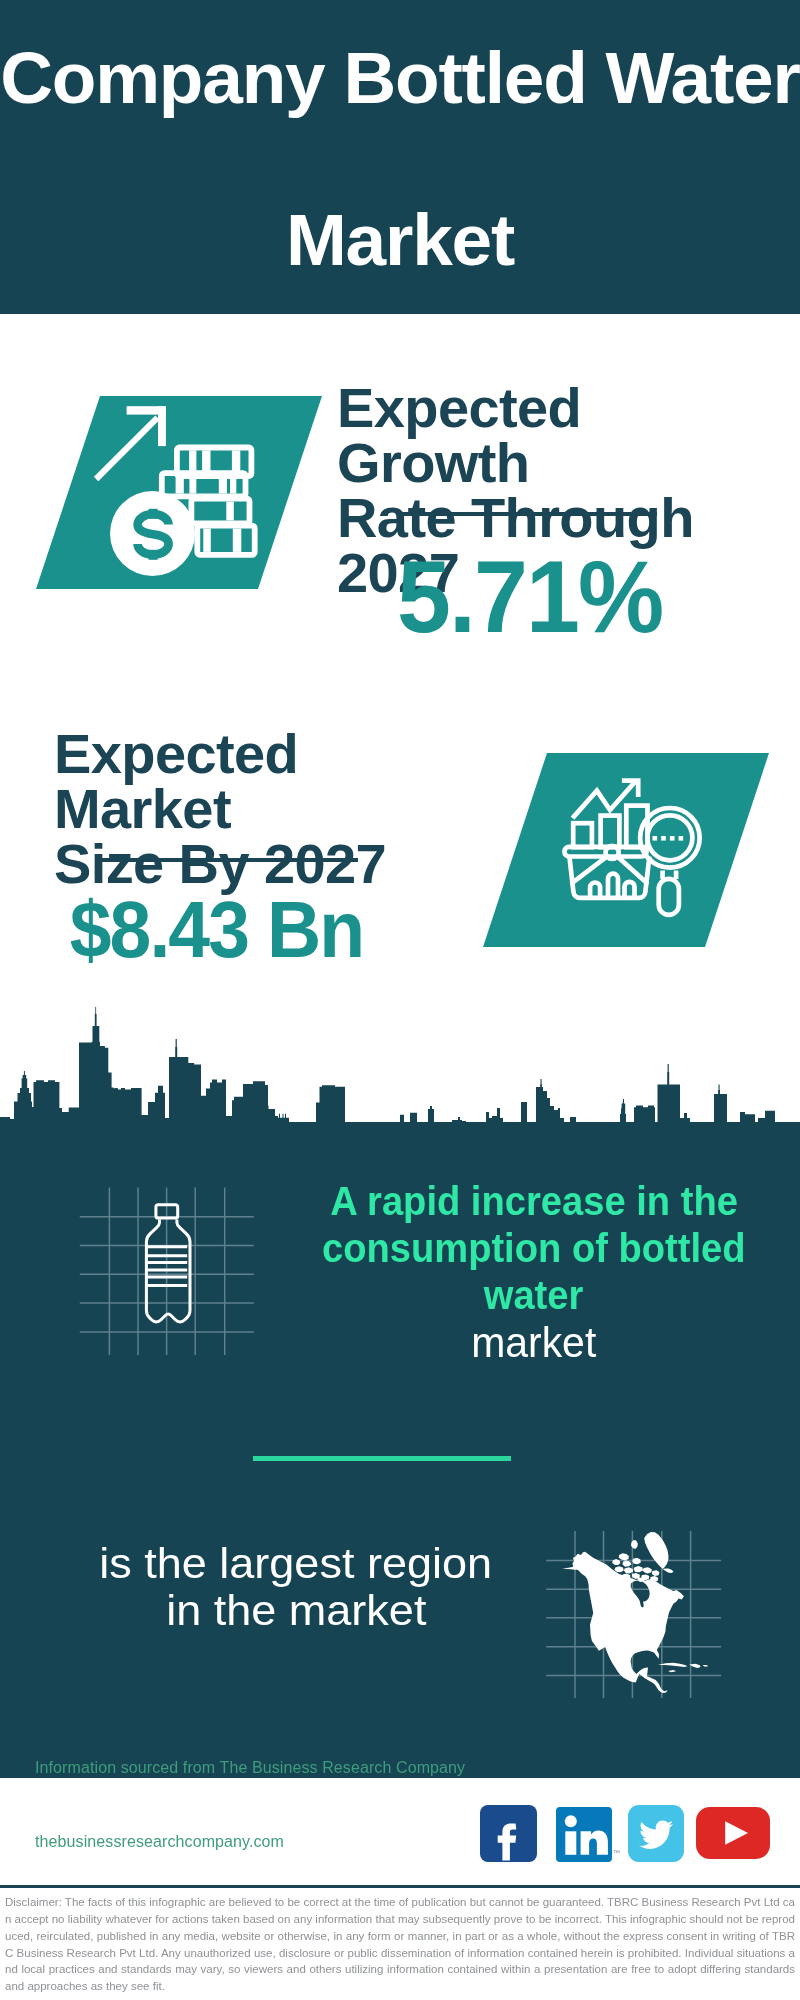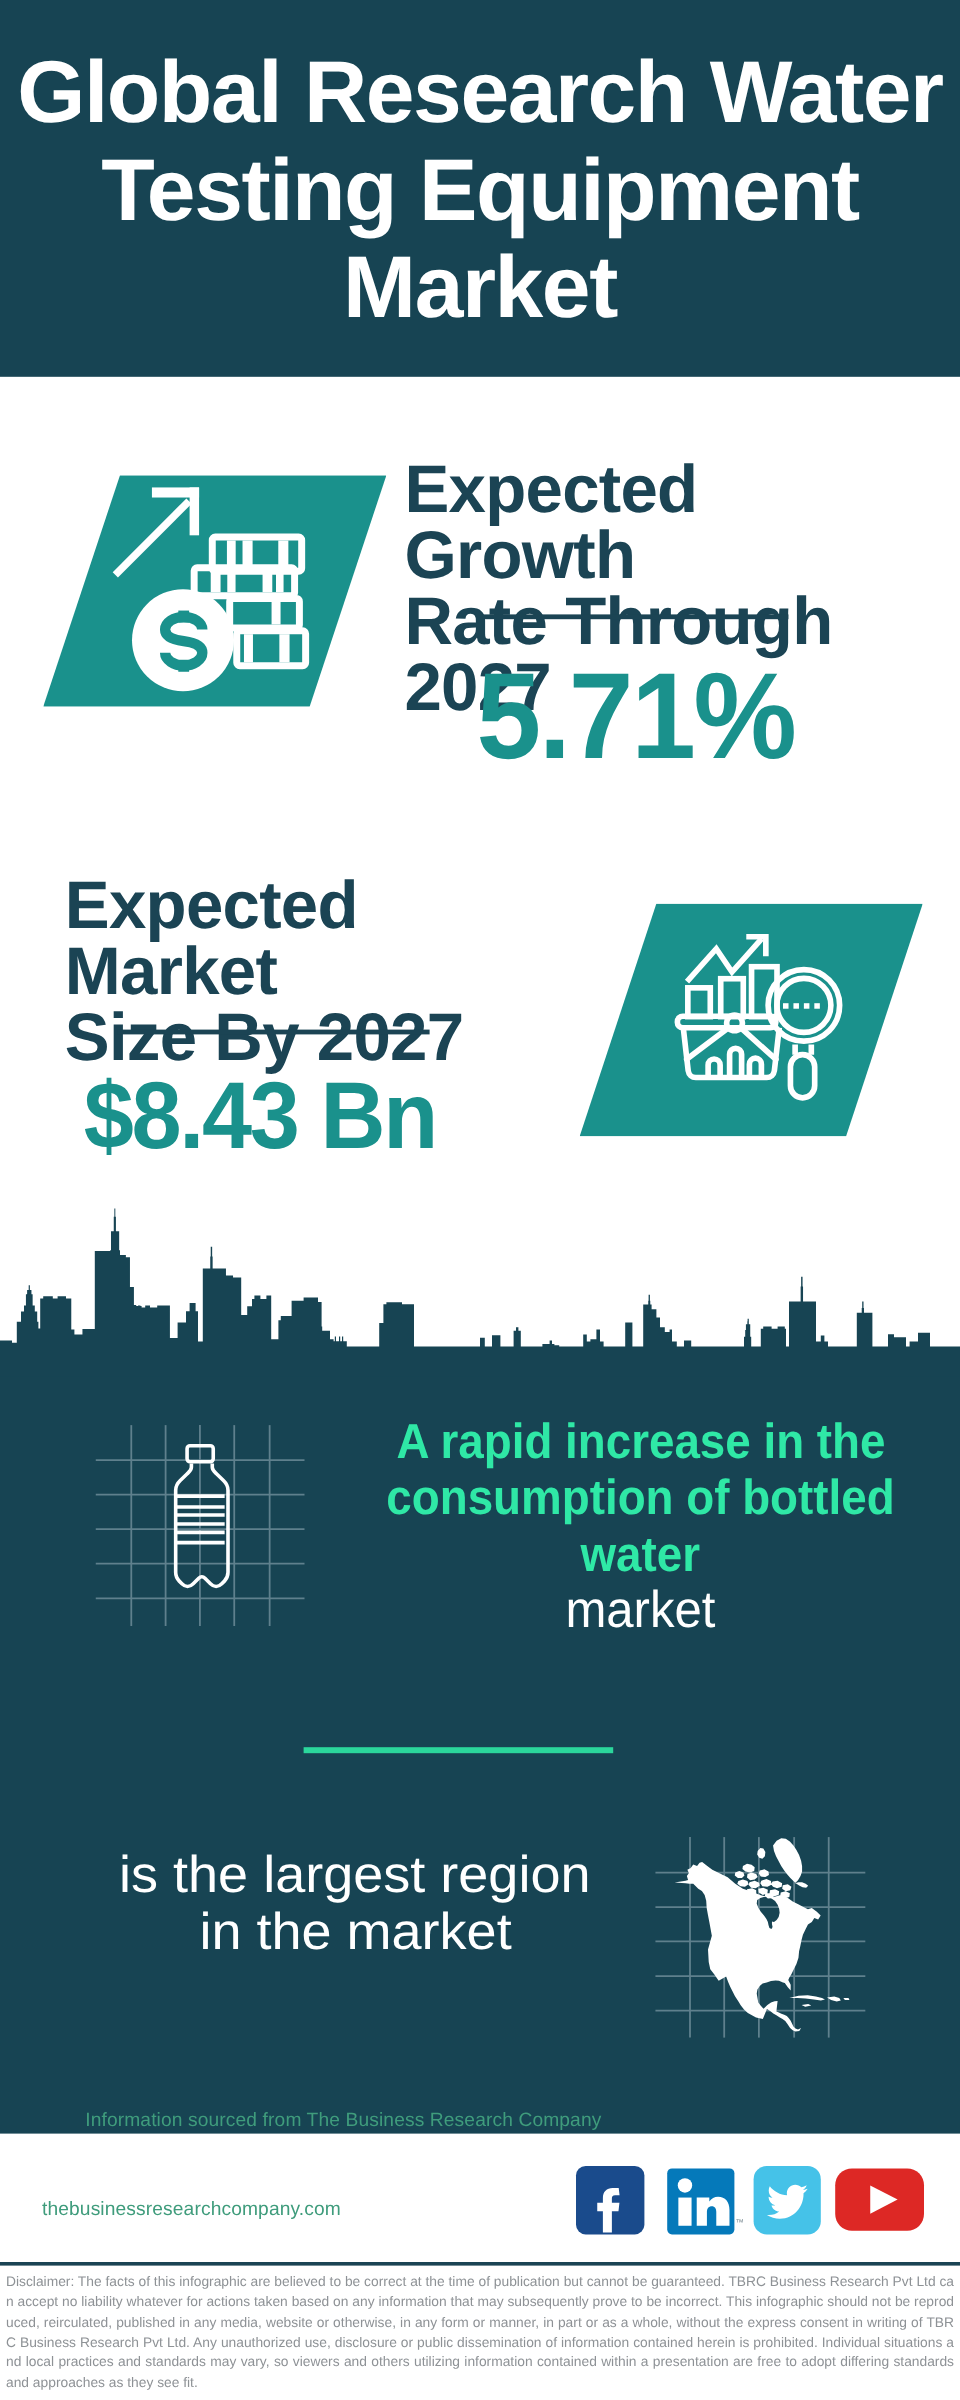--- a/index.html
+++ b/index.html
@@ -51,21 +51,21 @@
   .skyline{position:absolute;left:0;top:1005px;width:800px;height:142px;display:block;z-index:2;}
 
   .blk{position:absolute;text-align:center;font-size:41px;line-height:47px;}
   .blk .hi{color:#2fe8a6;font-weight:bold;}
   .blk .sub{color:#fff;font-weight:normal;font-size:43px;}
   .blk>div>span{display:inline-block;transform-origin:center;}
 
   
   .src-line{position:absolute;left:35px;color:#3f9c7c;font-size:16px;
     letter-spacing:0.1px;white-space:nowrap;}
-  #src1{top:1759px;margin-left:36px;} #src2{top:1833px;}
+  #src1{top:1759px;} #src2{top:1833px;}
   .soc{position:absolute;top:1805px;}
   #soc-fb{left:480px;width:57px;height:57px;border-radius:8px;background:#1a4b8c;}
   #soc-li{left:556px;top:1807px;width:56px;height:55px;border-radius:4px;background:#0579ba;}
   #soc-tw{left:628px;width:56px;height:57px;border-radius:11px;background:#45c2e8;}
   #soc-yt{left:696px;top:1807px;width:74px;height:52px;border-radius:14px;background:#dd2825;}
   .soc svg{display:block;width:100%;height:100%;}
   #li-tm{position:absolute;left:613px;top:1849px;font-size:7px;color:#7a8a92;}
   #disc-rule{position:absolute;left:0;top:1885px;width:800px;height:3px;background:#1b4454;}
   #disclaimer{position:absolute;left:5px;top:1894px;width:790px;color:#8e9296;
     font-size:11.5px;line-height:16.85px;text-align:justify;word-break:break-all;transform:translateZ(0);}
@@ -77,22 +77,21 @@
   #driver-text{left:298px;top:1178px;width:472px;}
   #region-text{left:44px;top:1540px;width:504px;}
   #mid-rule{position:absolute;left:253px;top:1456px;width:258px;height:4.5px;background:#2bd79c;}
 </style>
 </head>
 <body>
 
 <div class="page">
 
   <div class="header">
-    <div class="tline t0">Global Research Water</div>
-    <div class="tline t1">Testing Equipment</div>
+    <div class="tline t0">Company Bottled Water</div>
     <div class="tline t2">Market</div>
   </div>
 
   <div class="para" id="para1"></div>
 
     <svg class="icon" id="icon-money" viewBox="0 0 175 160">
       <g fill="#ffffff">
         <path d="M5.3 78.2 L0.9 73.8 L62.3 12.4 L66.7 16.8 Z"></path>
         <rect x="33.6" y="3.2" width="39.3" height="8.4"></rect>
         <rect x="65" y="3.2" width="7.9" height="39.9"></rect>

